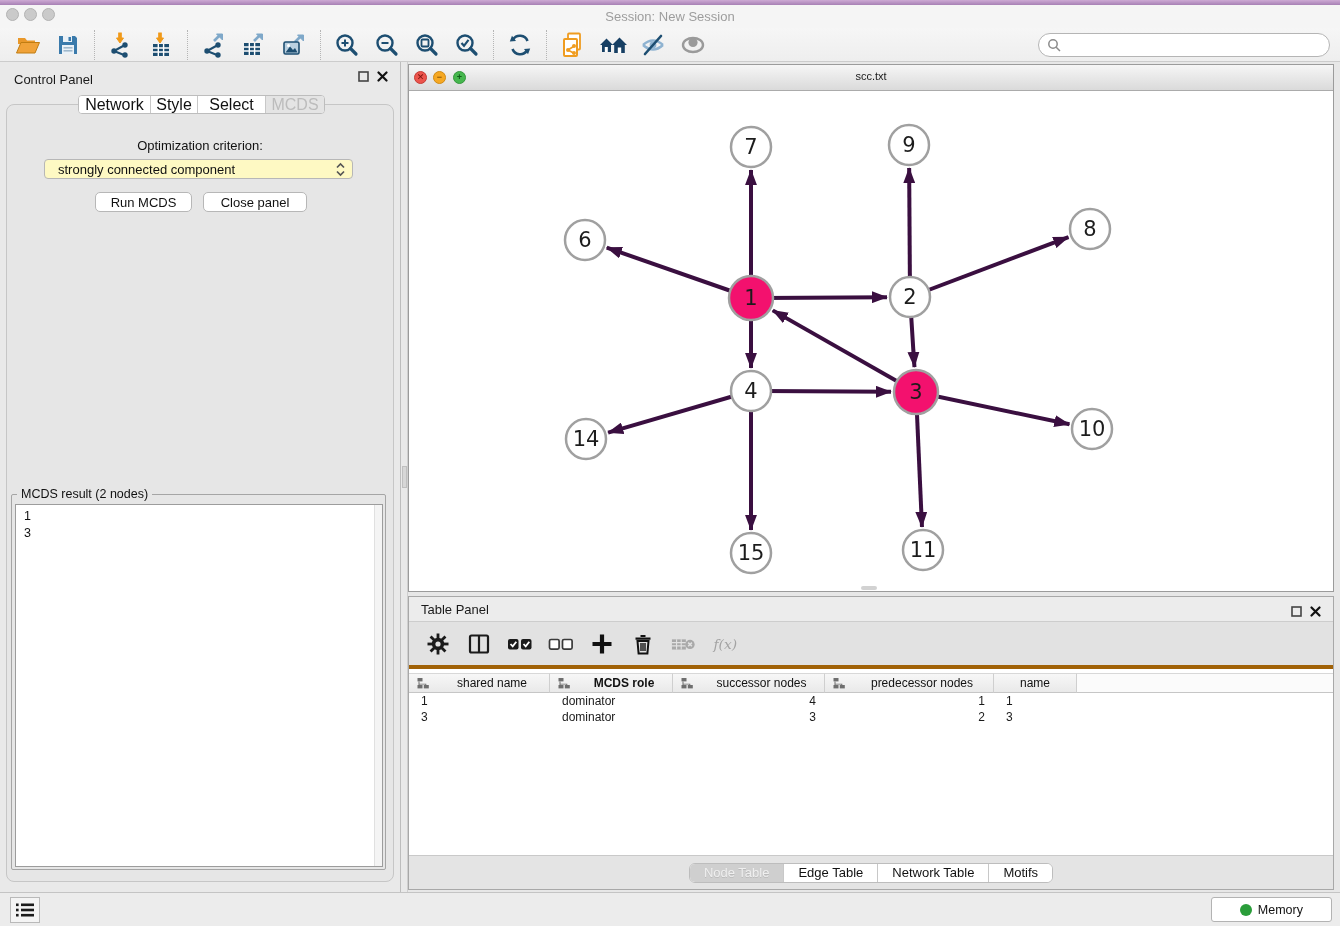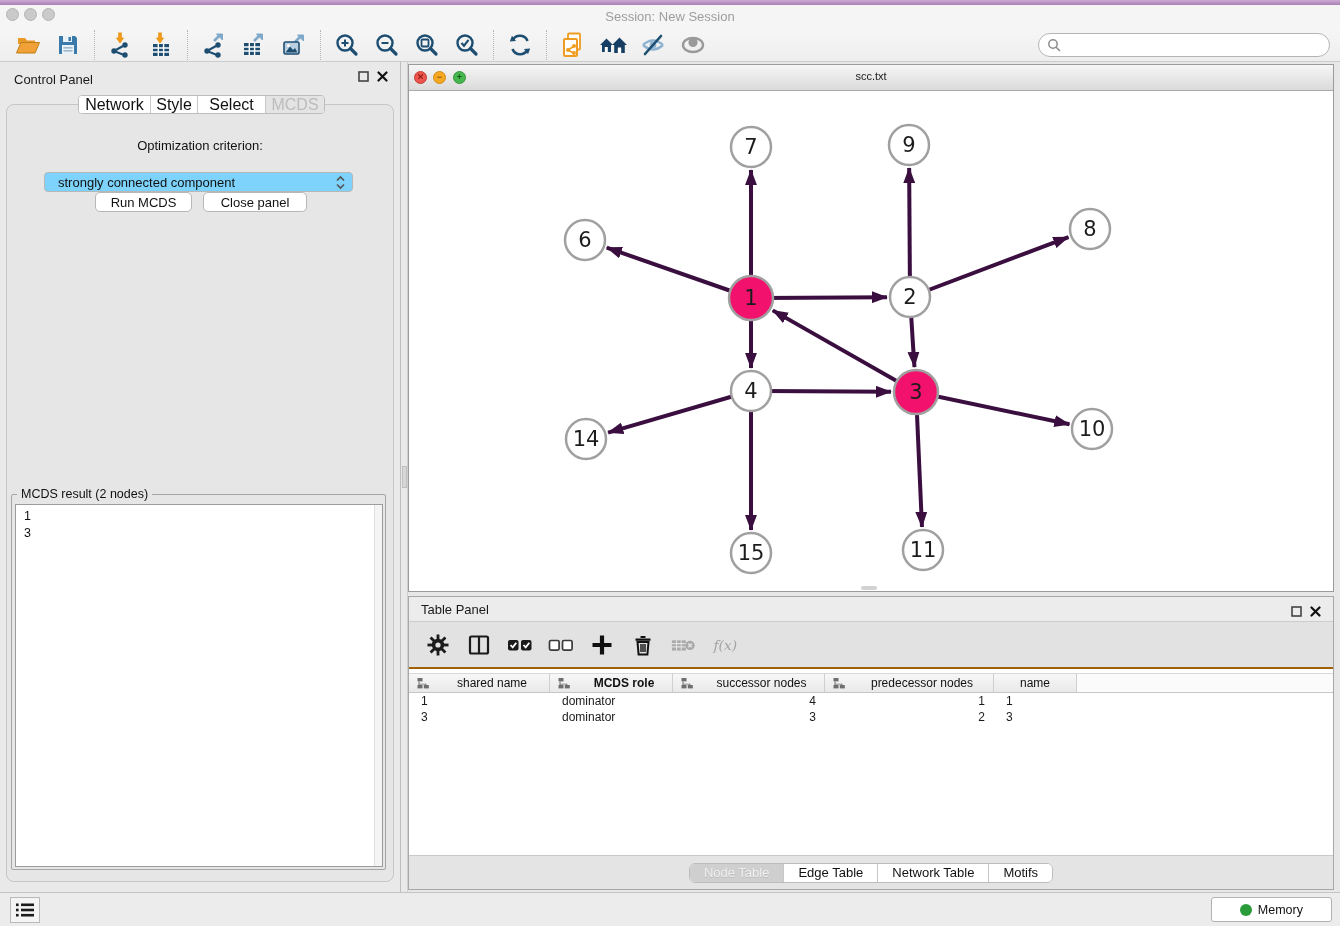--- a/index.html
+++ b/index.html
@@ -23,21 +23,21 @@
   
   #control-panel { left:0; top:62px; width:400px; height:830px; background:#e9e9e9; }
   #cp-title { position:absolute; left:14px; top:10px; font-size:13px; color:#1a1a1a; }
   .win-btns { position:absolute; right:12px; top:9px; display:flex; gap:8px; align-items:center; }
   #cp-content { position:absolute; left:6px; top:42px; width:388px; height:778px; background:#e6e6e6; border:1px solid #c6c6c6; border-radius:8px; }
   #cp-tabs { position:absolute; left:78px; top:33px; height:19px; display:flex; z-index:3; border:1px solid #bdbdbd; border-radius:4px; overflow:hidden; background:#fff; }
   .cp-tab { height:100%; display:flex; align-items:center; justify-content:center; font-size:16px; background:#ffffff; color:#111; border-right:1px solid #c8c8c8; }
   .cp-tab:last-child { border-right:none; }
   .cp-tab.sel { background:#e4e4e4; color:#bcbcbc; }
   #opt-label { position:absolute; left:0; width:100%; top:76px; text-align:center; font-size:13px; }
-  #criterion-select { position:absolute; left:44px; top:97px; width:309px; height:20px; background:#7dd3fc; border:1px solid #b7b7b7; border-radius:4px; display:flex; align-items:center; padding:0 6px 0 13px; font-size:13px;margin-top:13px; }
+  #criterion-select { position:absolute; left:44px; top:97px; width:309px; height:20px; background:#fef9c3; border:1px solid #b7b7b7; border-radius:4px; display:flex; align-items:center; padding:0 6px 0 13px; font-size:13px; }
   #criterion-select .spacer { flex:1; }
   .btn { position:absolute; top:130px; height:20px; background:#ffffff; border:1px solid #b7b7b7; border-radius:5px; font-size:13px; display:flex; align-items:center; justify-content:center; color:#111; }
   #run-btn { left:95px; width:97px; }
   #close-btn { left:203px; width:104px; }
   #result-group { position:absolute; left:11px; top:432px; width:375px; height:376px; border:1px solid #a5a5a5; border-radius:2px; }
   #result-legend { position:absolute; left:5px; top:-8px; background:#e6e6e6; padding:0 4px; font-size:12.5px; }
   #result-area { position:absolute; left:3px; top:9px; width:368px; height:363px; background:#ffffff; border:1px solid #9c9c9c; }
   #result-lines { position:absolute; left:8px; top:3px; font-size:12.5px; line-height:17px; color:#111; }
   #result-scroll { position:absolute; right:0; top:0; width:8px; height:100%; background:#f4f4f4; border-left:1px solid #e0e0e0; }
 
@@ -49,21 +49,21 @@
   #network-window { left:408px; top:64px; width:926px; height:528px; background:#ffffff; border:1px solid #9b9b9b; }
   #nw-titlebar { position:absolute; left:0; top:0; width:100%; height:26px; background:linear-gradient(#f6f6f6,#dadada); border-bottom:1px solid #ababab; }
   .nw-light { position:absolute; top:6px; width:13px; height:13px; border-radius:50%; display:flex; align-items:center; justify-content:center; font-size:9px; font-weight:bold; line-height:1; }
   #nw-title { position:absolute; left:0; right:0; top:5px; text-align:center; font-size:11px; color:#1a1a1a; }
   #nw-canvas { position:absolute; left:0; top:26px; width:924px; height:500px; background:#fff; }
   #nw-grip { position:absolute; left:452px; bottom:1px; width:16px; height:4px; background:#d2d2d2; border-radius:2px; }
 
   
   #table-panel { left:408px; top:596px; width:926px; height:294px; background:#ececec; border:1px solid #a8a8a8; }
   #tp-title { position:absolute; left:12px; top:5px; font-size:13px; color:#1a1a1a; }
-  #tp-toolbar { position:absolute; left:0; top:24px; width:100%; height:48px; background:#e2e2e2; border-top:1px solid #cdcdcd; border-bottom:2px solid #a16207; display:flex; align-items:center; padding-left:16px; gap:15px; }
+  #tp-toolbar { position:absolute; left:0; top:24px; width:100%; height:48px; background:#e2e2e2; border-top:1px solid #cdcdcd; border-bottom:4px solid #a16207; display:flex; align-items:center; padding-left:16px; gap:15px; }
   .tp-icon { width:26px; height:26px; display:flex; align-items:center; justify-content:center; }
   #tp-table { position:absolute; left:0; top:72px; width:924px; height:186px; background:#ffffff; }
   #tp-header { position:absolute; left:0; top:4px; height:20px; width:100%; display:flex; }
   .th { height:20px; background:linear-gradient(#f7f7f7,#e9e9e9); border-bottom:1px solid #c6c6c6; border-top:1px solid #d8d8d8; border-right:1px solid #cfcfcf; display:flex; align-items:center; font-size:12px; color:#111; position:relative; }
   .th .lbl { flex:1; text-align:center; }
   .th-filler { flex:1; background:#fbfbfb; border-bottom:1px solid #c6c6c6; border-top:1px solid #d8d8d8; }
   #tp-rows { position:absolute; left:0; top:24px; width:100%; }
   .tr { display:flex; height:16px; font-size:12px; color:#1a1a1a; }
   .td { height:16px; display:flex; align-items:center; }
   #tp-bottom { position:absolute; left:0; top:258px; width:924px; height:34px; background:#e4e4e4; border-top:1px solid #c9c9c9; display:flex; align-items:center; justify-content:center; }

